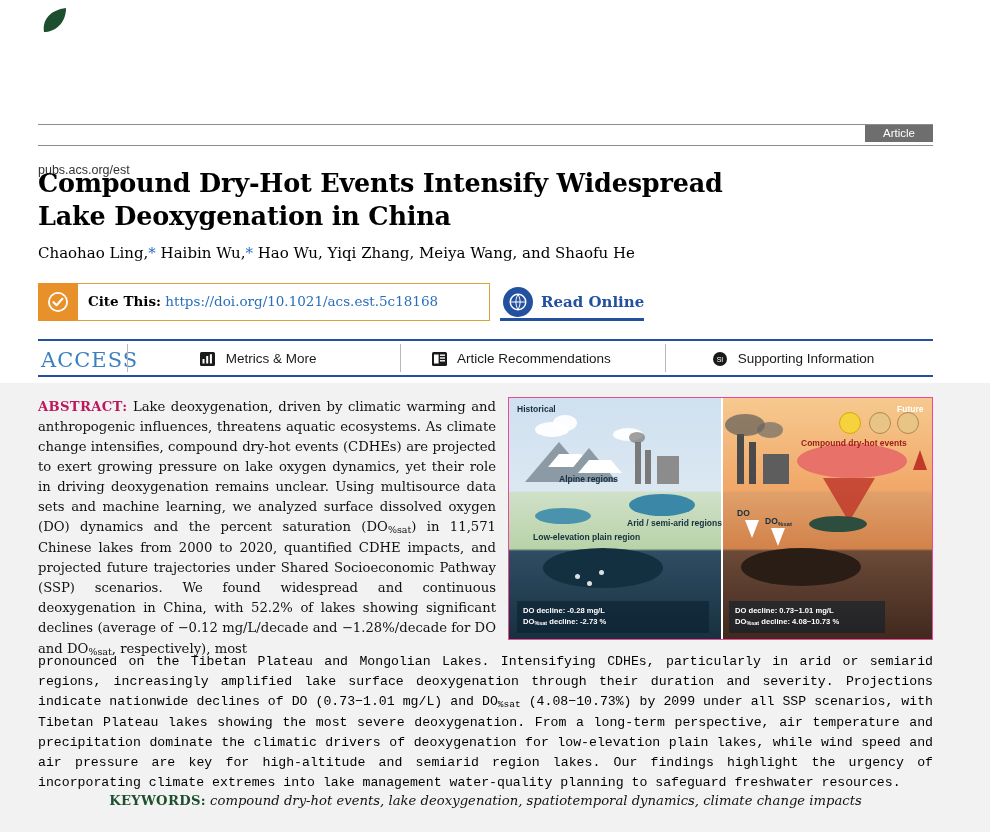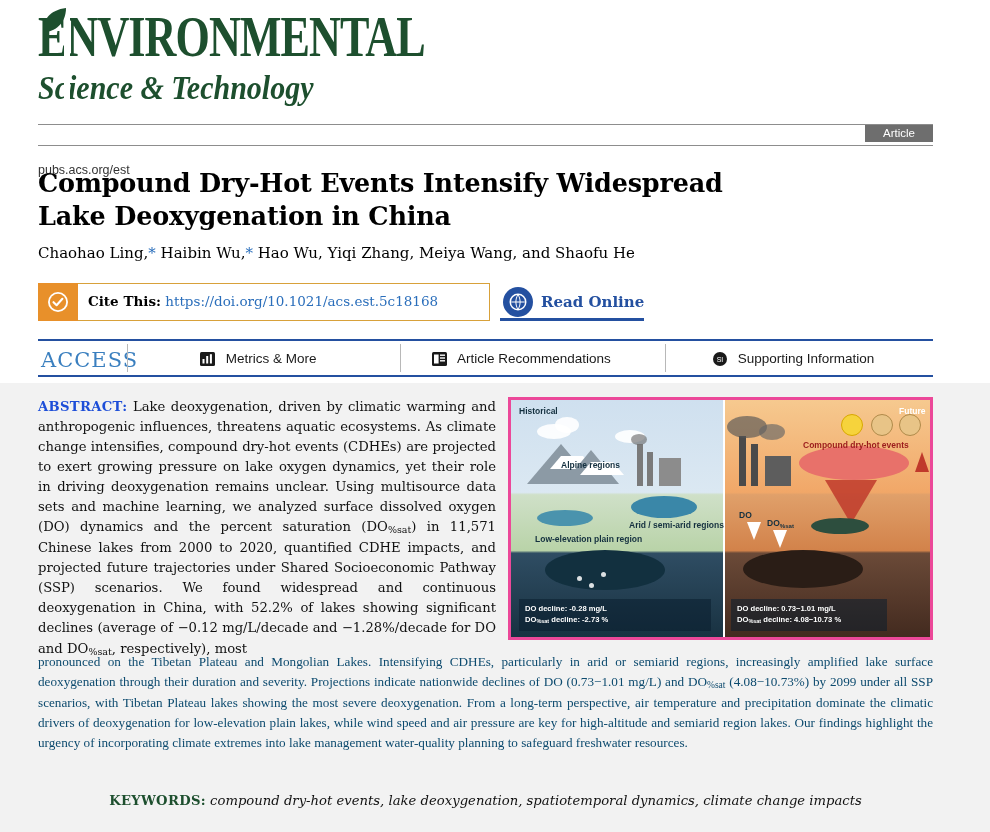--- a/index.html
+++ b/index.html
@@ -217,31 +217,31 @@
     font-family: "DejaVu Serif", serif;
     font-size: 13.2px;
     line-height: 1.52;
     color: #111;
     text-align: justify;
   }
   .abstract-text2 {
     position: absolute;
     left: 38px; top: 652px;
     width: 895px;
-    font-family: Liberation Serif, serif;
+    font-family: Liberation Mono, monospace;
     font-size: 13.2px;
     line-height: 1.52;
-    color: #0c4a6e;
+    color: #000000;
     text-align: justify;
   }
   .abs-head {
     font-family: "DejaVu Serif", serif;
     font-weight: bold;
     font-size: 13.2px;
-    color: #1d4ed8;
+    color: #be185d;
     letter-spacing: 0.3px;
   }
   .sub { font-size: 0.72em; vertical-align: -0.25em; }
 
   .keywords {
     position: absolute;
     left: 38px; top: 793px;
     width: 895px;
     font-family: "DejaVu Serif", serif;
     font-size: 13.2px;
@@ -254,21 +254,21 @@
     color: #1d4f2e;
     letter-spacing: 0.3px;
   }
   .kw-list { font-style: italic; }
 
   
   .figure {
     position: absolute;
     left: 508px; top: 397px;
     width: 425px; height: 243px;
-    border: 3px solid #ec4899;
+    border: 1px solid #ec4899;
     overflow: hidden;
     background: #dfe8d8;
   }
   .fig-left {
     position: absolute; left: 0; top: 0;
     width: 213px; height: 243px;
     background: linear-gradient(#cfe0ef 0%, #dbe8f2 38%, #cfe0c8 39%, #b9d3a8 62%, #2f4d63 63%, #17303f 100%);
   }
   .fig-right {
     position: absolute; left: 213px; top: 0;
@@ -383,24 +383,20 @@
     width: 5px; height: 5px;
     border-radius: 50%;
     background: rgba(255,255,255,0.85);
   }
 </style>
 </head>
 <body>
 
 <div id="page">
 
-  <div class="masthead">
-    <div class="logo-env">ENVIRONMENTAL</div>
-    <div class="logo-sub">Science &amp; Technology</div>
-  </div>
   <div class="logo-bar"></div>
   <svg class="logo-leaf" viewBox="0 0 30 34">
     <path d="M26 2 C10 4 2 14 4 26 C14 26 26 18 26 2 Z" fill="#1d4f2e"></path>
   </svg>
 
   <div class="rule-top"></div>
   <div class="url">pubs.acs.org/est</div>
   <div class="article-tag">Article</div>
   <div class="rule-under-url"></div>
 
@@ -506,21 +502,21 @@
     <div class="stack" style="left:148px; top:58px; width:22px; height:28px; background:#8c8c8c;"></div>
     <div class="smoke" style="left:120px; top:34px; width:16px; height:11px;"></div>
     <div class="lake" style="left:120px; top:96px; width:66px; height:22px; background:#3a87a8;"></div>
     <div class="lake" style="left:26px; top:110px; width:56px; height:16px; background:#4a93ad;"></div>
     <div class="lake" style="left:34px; top:150px; width:120px; height:40px; background:#12303f;"></div>
     <div class="bubble-dot" style="left:66px; top:176px;"></div>
     <div class="bubble-dot" style="left:78px; top:183px;"></div>
     <div class="bubble-dot" style="left:90px; top:172px;"></div>
 
     <div class="fig-label" style="left:8px; top:6px;">Historical</div>
-    <div class="fig-label" style="left:50px; top:60px;">Alpine regions</div>
+    <div class="fig-label" style="left:50px; top:76px;">Alpine regions</div>
     <div class="fig-label" style="left:118px; top:120px;">Arid / semi-arid regions</div>
     <div class="fig-label" style="left:24px; top:134px;">Low-elevation plain region</div>
     <div class="fig-band" style="left:8px; width:192px;">
       <div>DO decline: -0.28 mg/L</div>
       <div>DO<span class="sub">%sat</span> decline: -2.73 %</div>
     </div>
 
     <div class="sun" style="left:330px; top:14px;"></div>
     <div class="dry-circle" style="left:360px; top:14px;"></div>
     <div class="dry-circle" style="left:388px; top:14px;"></div>

